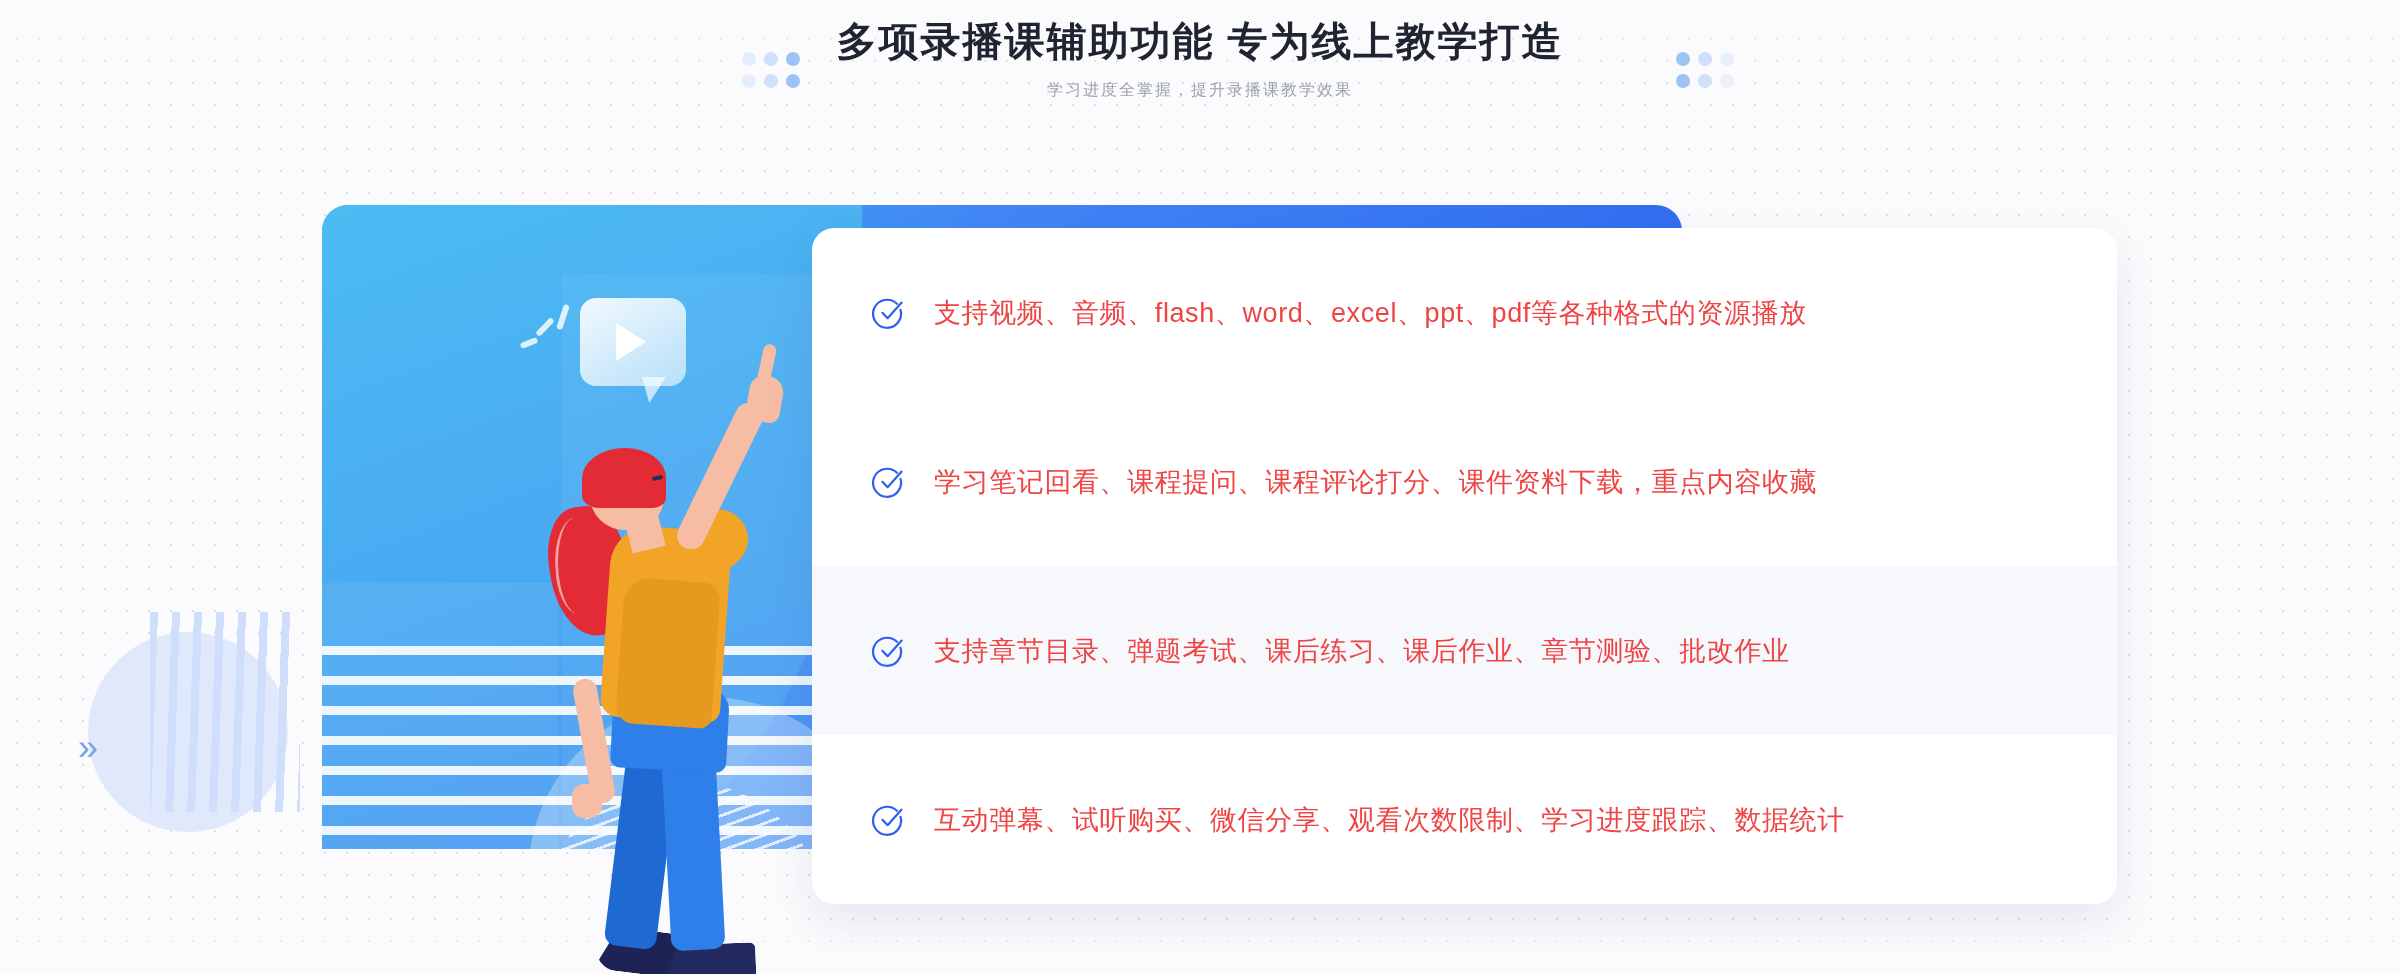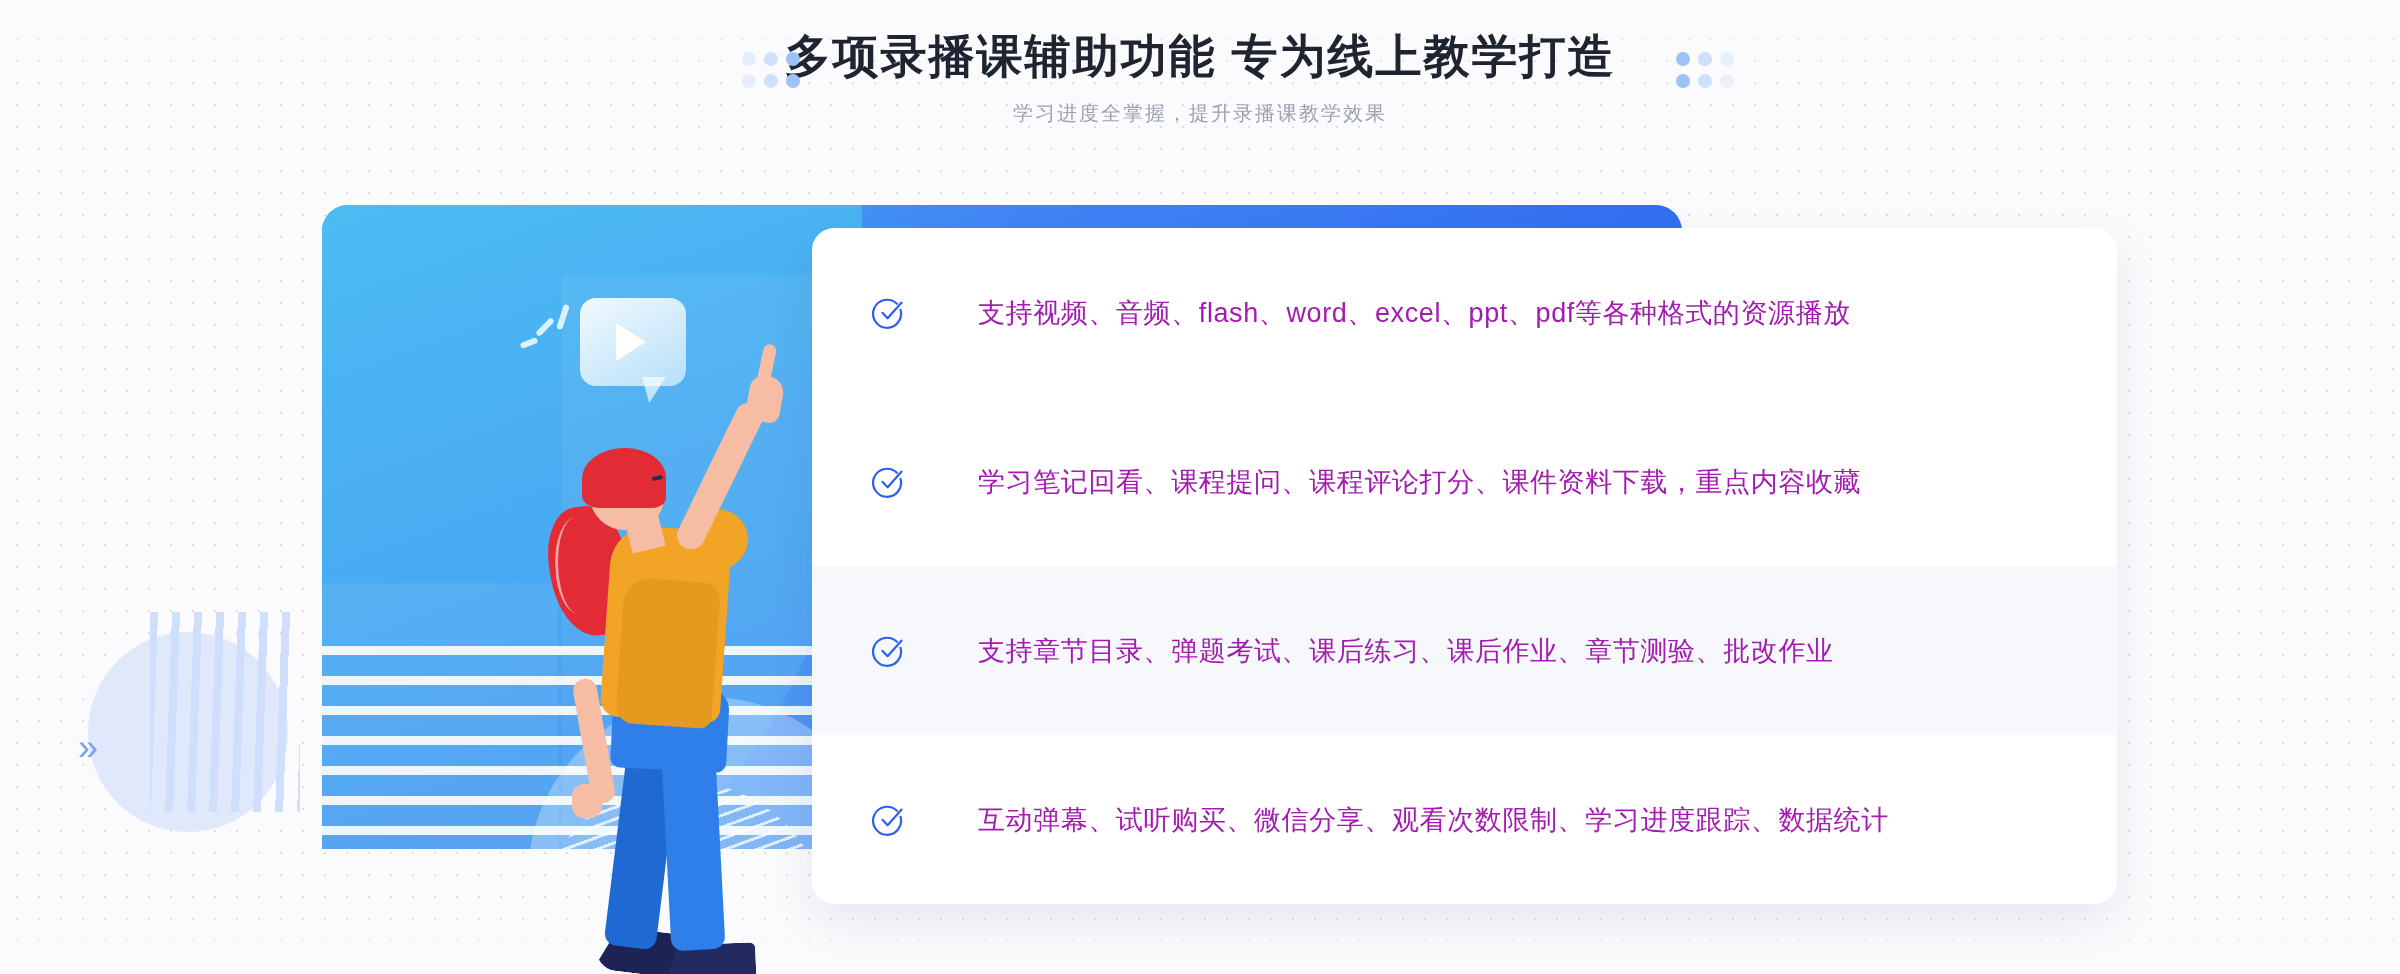--- a/index.html
+++ b/index.html
@@ -21,27 +21,27 @@
   .bg-fade{
     position:absolute;inset:0;z-index:1;pointer-events:none;
     background:
       linear-gradient(to bottom, rgba(251,251,253,1) 0px, rgba(251,251,253,0) 70px),
       linear-gradient(to top, rgba(251,251,253,1) 0px, rgba(251,251,253,0) 60px);
   }
 
   
   .header{position:absolute;top:0;left:0;width:2400px;z-index:6;text-align:center;}
   .title{
-    margin:0;padding-top:28px;
-    font-size:46px;font-weight:700;color:#1e2430;letter-spacing:2px;
+    margin:0;padding-top:16px;
+    font-size:40px;font-weight:700;color:#1e2430;letter-spacing:2px;
     line-height:1.25;
   }
   .subtitle{
     margin:0;padding-top:14px;
-    font-size:20px;color:#9aa1b1;letter-spacing:2px;font-weight:400;
+    font-size:16px;color:#9aa1b1;letter-spacing:2px;font-weight:400;
   }
   
   .dotcluster{position:absolute;top:52px;display:grid;grid-template-columns:repeat(3,18px);grid-template-rows:repeat(2,18px);gap:4px;z-index:7;}
   .dotcluster.left{left:742px;}
   .dotcluster.right{left:1676px;}
   .dotcluster i{display:block;width:14px;height:14px;border-radius:50%;}
   .dotcluster.left i:nth-child(3n+1){background:#e5edfb}
   .dotcluster.left i:nth-child(3n+2){background:#cfe0fa}
   .dotcluster.left i:nth-child(3n+3){background:#9dc2f5}
   .dotcluster.right i:nth-child(3n+1){background:#9dc2f5}
@@ -163,21 +163,21 @@
     background:#ffffff;border-radius:22px;
     box-shadow:0 16px 46px rgba(40,60,110,.10);
     z-index:8;overflow:hidden;
   }
   .feature-row{
     position:relative;height:169px;display:flex;align-items:center;padding-left:60px;box-sizing:border-box;
   }
   .feature-row.active{background:#f7f8fc;}
   .check-icon{flex:0 0 auto;width:34px;height:34px;margin-right:28px;display:block;}
   .feature-text{
-    font-size:27px;color:#a21caf;letter-spacing:.6px;white-space:nowrap;margin-left:44px;
+    font-size:27px;color:#ef4444;letter-spacing:.6px;white-space:nowrap;
   }
 </style>
 </head>
 <body>
 
 <div class="dot-grid"></div>
 <div class="bg-fade"></div>
 
 <div class="header">
   <h1 class="title">多项录播课辅助功能 专为线上教学打造</h1>

